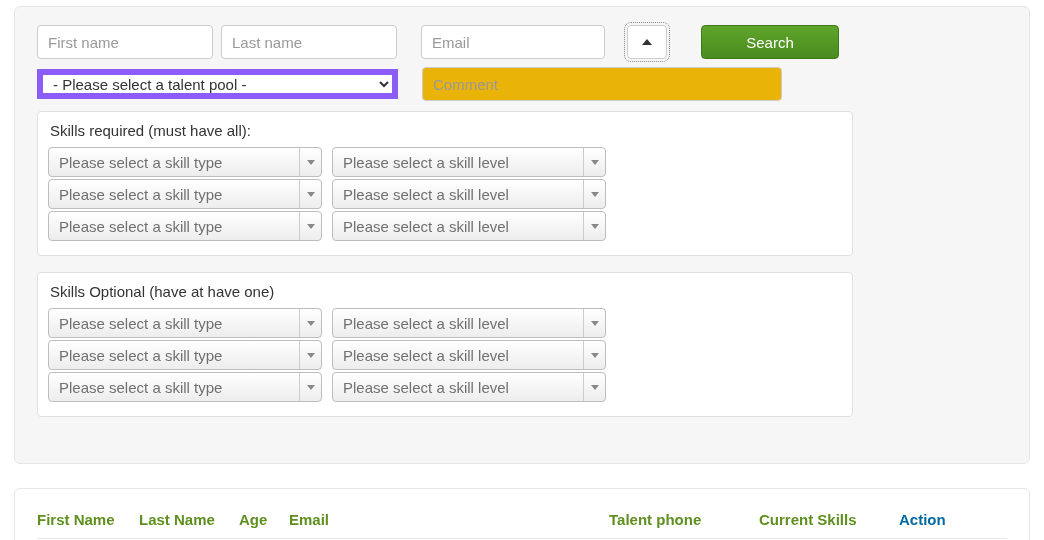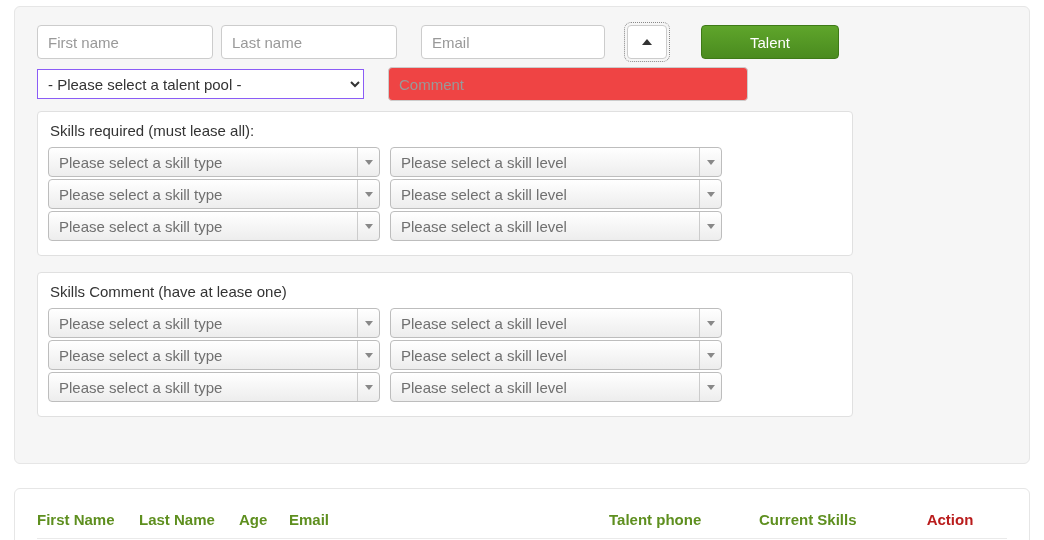--- a/index.html
+++ b/index.html
@@ -63,34 +63,34 @@
     border-radius: 4px;
     cursor: pointer;
   }
   .row2 {
     display: flex;
     gap: 8px;
     align-items: center;
     margin-bottom: 10px;
   }
   .native-select {
-    width: 327px;
+    width: 361px;
     height: 30px;
-    border: 1px solid #8b5cf6;
+    border: 6px solid #8b5cf6;
     background: #fff;
     font-size: 15px;
     padding: 0 6px;
     color: #333;
   }
   .comment-input {
     width: 360px;
     height: 34px;
     border: 1px solid #ccc;
     border-radius: 4px;
-    background: #ef4444;
+    background: #eab308;
     padding: 0 10px;
     font-size: 15px;
   }
   .comment-input::placeholder { color: #999; }
 
   .skill-block {
     background: #fff;
     border: 1px solid #e0e0e0;
     border-radius: 4px;
     padding: 10px 10px 12px 10px;
@@ -102,21 +102,21 @@
     color: #333;
     padding: 0 2px 8px 2px;
   }
   .skill-row {
     display: flex;
     gap: 10px;
     margin-bottom: 2px;
   }
   .combo {
     position: relative;
-    width: 332px;
+    width: 274px;
     height: 30px;
     border: 1px solid #bdbdbd;
     border-radius: 4px;
     background: linear-gradient(to bottom, #ffffff, #ededed);
     display: flex;
     align-items: center;
     padding: 0 28px 0 10px;
     font-size: 15px;
     color: #707070;
     cursor: pointer;
@@ -157,52 +157,52 @@
     border-collapse: collapse;
     font-size: 15px;
   }
   table.res th {
     text-align: left;
     font-weight: 700;
     padding: 4px 6px 10px 0;
     border-bottom: 1px solid #eaeaea;
   }
   table.res th.green { color: #5e8f1f; }
-  table.res th.black { color: #b91c1c; text-align: center; }
+  table.res th.black { color: #0369a1; }
   table.res td {
     padding: 10px 6px 6px 0;
     color: #444;
   }
 </style>
 </head>
 <body>
 
 <div class="panel">
 
   <div class="row1">
     <input class="text-input w180" placeholder="First name" style="">
     <input class="text-input w180" placeholder="Last name" style="">
     <div style="width:8px"></div>
     <input class="text-input w186" placeholder="Email" style="">
     <button class="chevron-btn">
       <span class="chev-up"></span>
     </button>
-    <button class="search-btn">Talent</button>
+    <button class="search-btn">Search</button>
   </div>
 
   <div class="row2">
     <select class="native-select">
       <option>- Please select a talent pool -</option>
     </select>
     <div style="width:8px"></div>
     <input class="comment-input" placeholder="Comment" style="">
   </div>
 
   <div class="skill-block">
-    <div class="skill-title">Skills required (must lease all):</div>
+    <div class="skill-title">Skills required (must have all):</div>
     <div class="skill-row">
       <div class="combo">
           <span>Please select a skill type</span>
           <span class="tri">
             <span class="tri-small"></span>
           </span>
         </div>
       <div class="combo">
           <span>Please select a skill level</span>
           <span class="tri">
@@ -234,21 +234,21 @@
       <div class="combo">
           <span>Please select a skill level</span>
           <span class="tri">
             <span class="tri-small"></span>
           </span>
         </div>
     </div>
   </div>
 
   <div class="skill-block">
-    <div class="skill-title">Skills Comment (have at lease one)</div>
+    <div class="skill-title">Skills Optional (have at have one)</div>
     <div class="skill-row">
       <div class="combo">
           <span>Please select a skill type</span>
           <span class="tri">
             <span class="tri-small"></span>
           </span>
         </div>
       <div class="combo">
           <span>Please select a skill level</span>
           <span class="tri">

